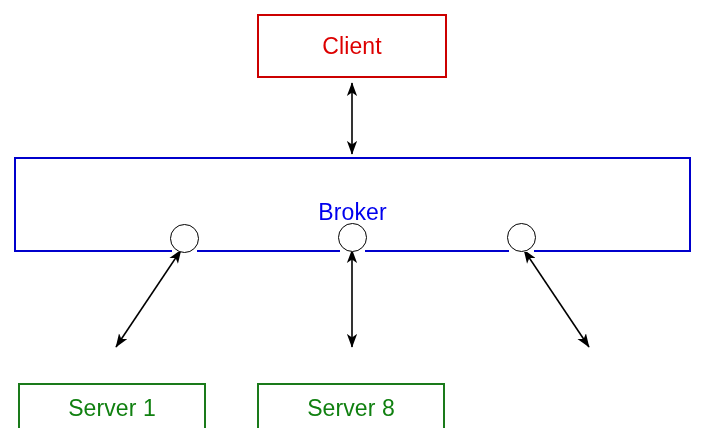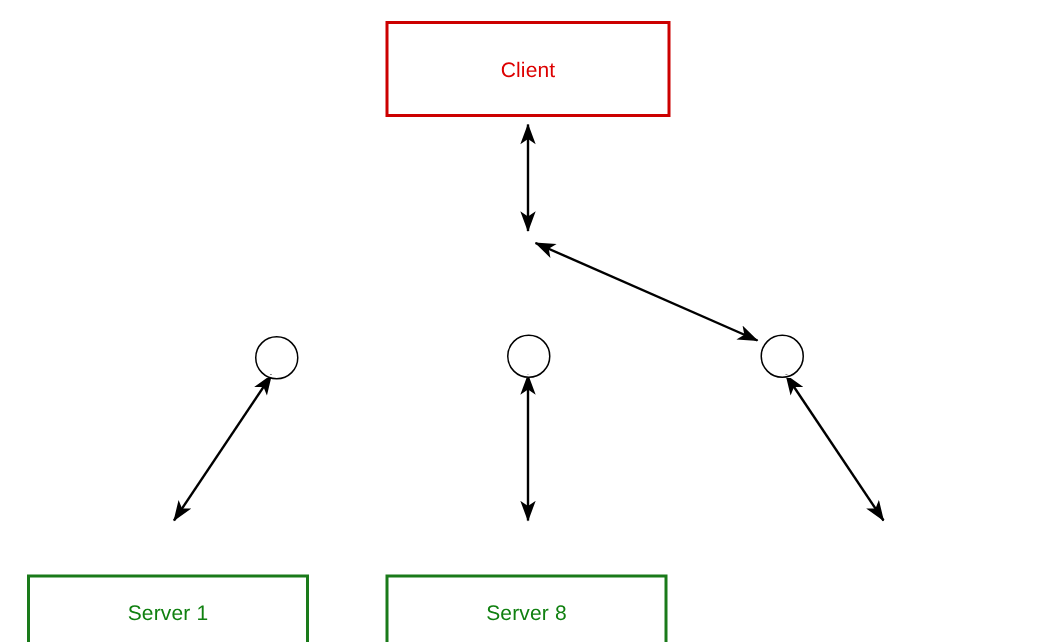--- a/index.html
+++ b/index.html
@@ -29,21 +29,21 @@
   .node-box {
     position: absolute;
     box-sizing: border-box;
     background: #ffffff;
     display: flex;
     align-items: center;
     justify-content: center;
   }
   .node-label {
     font-family: "Liberation Sans", sans-serif;
-    font-size: 14px;
+    font-size: 23px;
     line-height: 1;
     letter-spacing: 0.1px;
     white-space: nowrap;
     user-select: none;
   }
   
   #client-node {
     left: 257px;
     top: 14px;
     width: 190px;
@@ -125,20 +125,23 @@
 
     <line x1="352" y1="250" x2="352" y2="347" stroke="#000000" stroke-width="1.6" marker-start="url(#arrowtail)" marker-end="url(#arrowhead)"></line>
 
     <line x1="524" y1="250" x2="589" y2="347" stroke="#000000" stroke-width="1.6" marker-start="url(#arrowtail)" marker-end="url(#arrowhead)"></line>
   </svg>
 
   <div class="node-box" id="client-node">
     <span class="node-label">Client</span>
   </div>
 
+  <div class="node-box" id="broker-node">
+    <span class="node-label">Broker</span>
+  </div>
 
   <div class="port-mask" style="left:172px; top:250px; width:25px;"></div>
   <div class="port-mask" style="left:340px; top:250px; width:25px;"></div>
   <div class="port-mask" style="left:509px; top:250px; width:25px;"></div>
 
   <div class="broker-port" id="broker-port-1"></div>
   <div class="broker-port" id="broker-port-2"></div>
   <div class="broker-port" id="broker-port-3"></div>
 
   <div class="node-box server-node" id="server-node-1">

